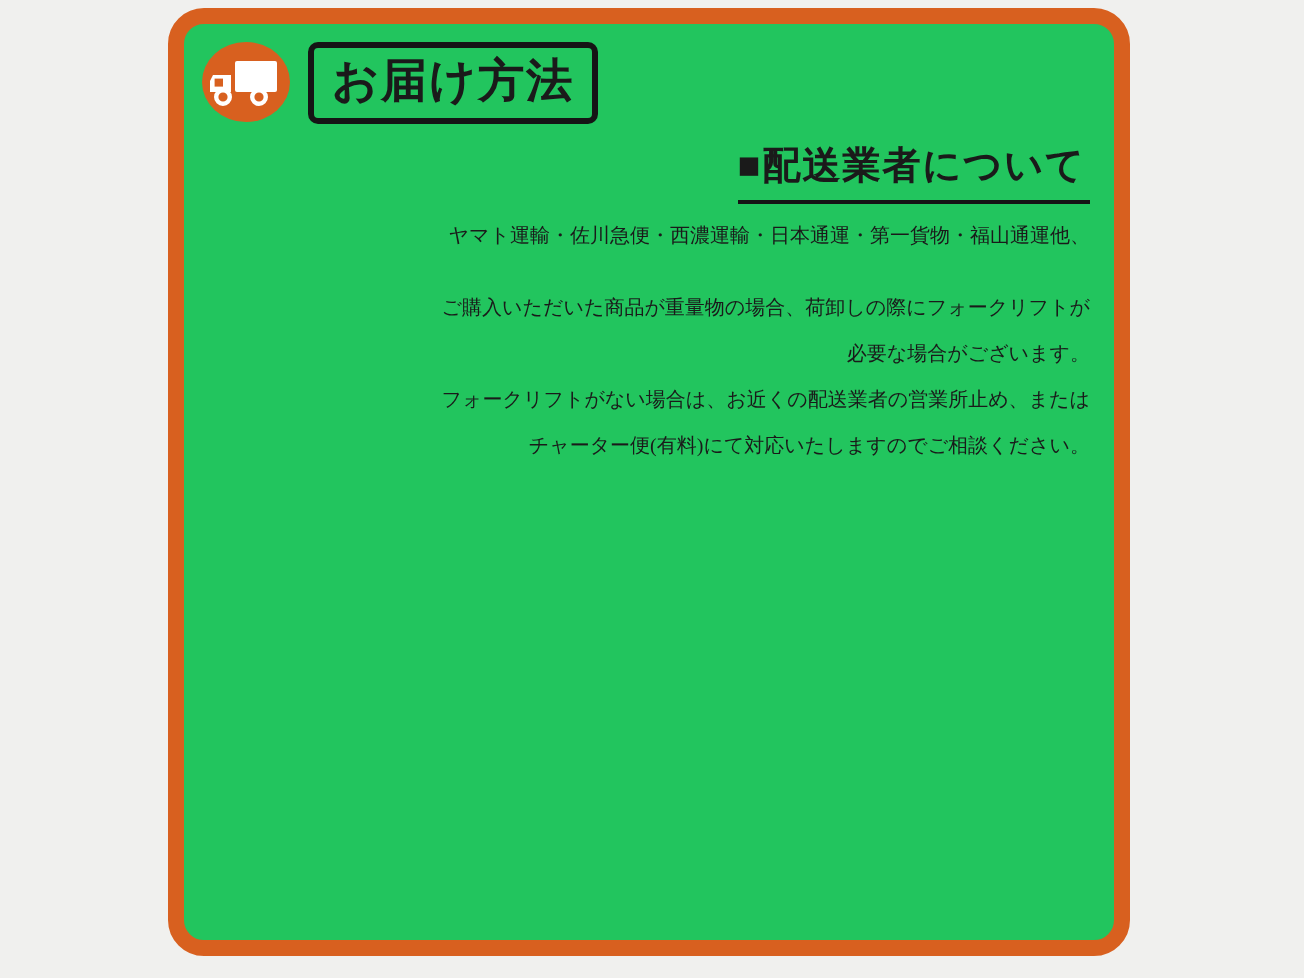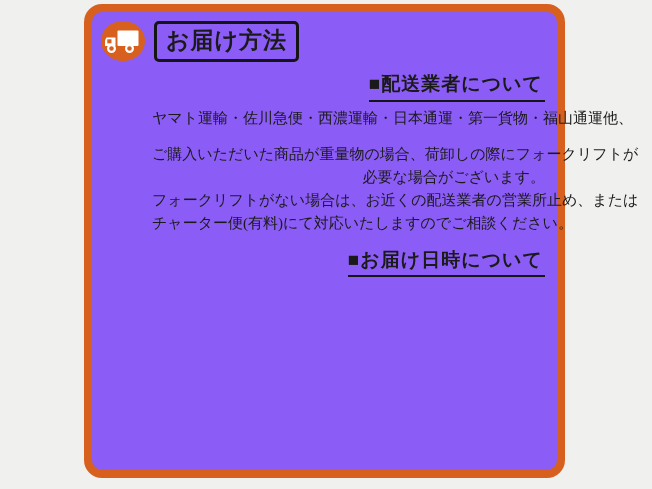--- a/index.html
+++ b/index.html
@@ -16,21 +16,21 @@
     color: #1a1a1a;
     -webkit-font-smoothing: antialiased;
   }
   .panel {
     position: absolute;
     left: 84px;
     top: 4px;
     width: 481px;
     height: 474px;
     box-sizing: border-box;
-    background: #8b5cf6;
+    background: #22c55e;
     border: 8px solid #d8601f;
     border-radius: 18px;
   }
   .header-row {
     display: flex;
     align-items: center;
     margin: 9px 0 0 9px;
   }
   .truck-badge {
     width: 44px;
@@ -59,21 +59,21 @@
     font-weight: 700;
     letter-spacing: 1px;
     border-bottom: 2px solid #151515;
     padding: 0 2px 4px 0;
     margin: 0;
     line-height: 1.25;
     white-space: nowrap;
   }
   .section-body {
     margin: 5px 0 0 10px;
-    font-size: 15px;
+    font-size: 10px;
     line-height: 23px;
     font-family: Liberation Serif, serif;
   }
   .body-line { white-space: nowrap; }
 </style>
 </head>
 <body>
 
 <div class="panel">
 
@@ -103,17 +103,16 @@
     <div class="section">
       <div class="section-body">
         <div class="body-line">ご購入いただいた商品が重量物の場合、荷卸しの際にフォークリフトが</div>
         <div class="body-line">必要な場合がございます。</div>
         <div class="body-line">フォークリフトがない場合は、お近くの配送業者の営業所止め、または</div>
         <div class="body-line">チャーター便(有料)にて対応いたしますのでご相談ください。</div>
       </div>
     </div>
 
     <div class="section">
-      <h2 class="section-heading">■お届け日時について</h2>
     </div>
 
   </div>
 </div>
 
 </body></html>

